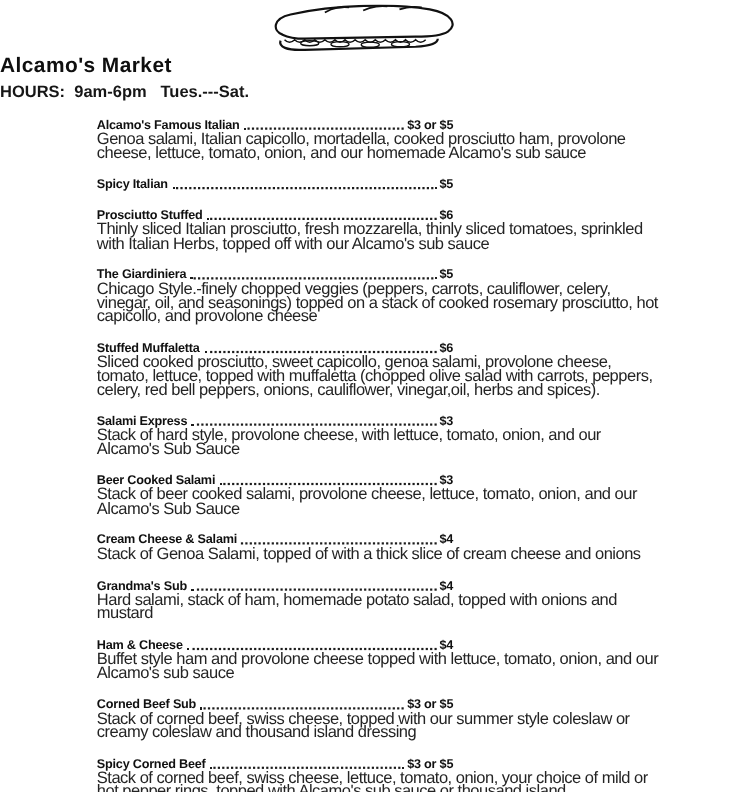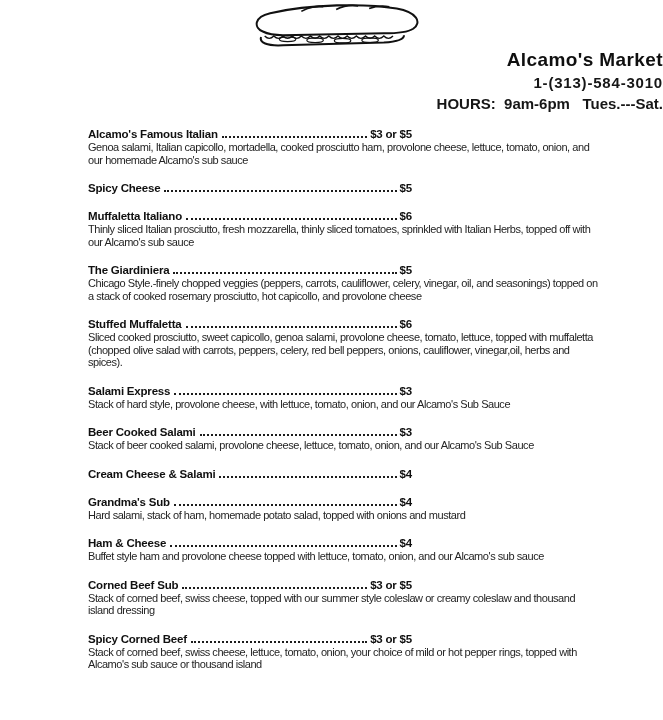--- a/index.html
+++ b/index.html
@@ -6,21 +6,21 @@
   body {
     width:663px; height:720px;
     background:#ffffff;
     color:#161616;
     font-family:"Liberation Sans", sans-serif;
     overflow:hidden;
   }
   .page { padding-top:4px; }
 
   
-  .header { text-align:right;margin-left:12px; }
+  .header { text-align:left; }
   .logo { display:block; margin:0 auto; }
   .market-name {
     font-size:19px; font-weight:bold; letter-spacing:.4px;
     margin-top:1px; color:#0f0f0f;
   }
   .phone {
     font-size:15px; font-weight:bold; letter-spacing:.8px; margin-top:3px;
   }
   .hours {
     font-size:15px; font-weight:bold; margin-top:4px; white-space:pre;
@@ -34,21 +34,21 @@
     font-weight:bold; font-size:11.5px; letter-spacing:-.2px;
     color:#101010; white-space:nowrap;
   }
   .leader {
     flex:1 1 auto; min-width:24px;
     border-bottom:2px dotted #1c1c1c;
     margin:0 3px 2px 4px;
   }
   .price { white-space:nowrap; }
   .desc {
-    font-size:11px; letter-spacing:-.45px; line-height:12.5px;
+    font-size:15px; letter-spacing:-.45px; line-height:12.5px;
     margin-top:1px; color:#242424; max-width:512px;
   }
 </style>
 </head>
 <body>
 
 <div class="page">
 
   <div class="header">
     <svg class="logo" viewBox="0 0 200 48" width="186" height="44" aria-hidden="true">
@@ -57,46 +57,45 @@
       <path d="M98,6 C106,2 116,1 122,2" fill="none" stroke="#111111" stroke-width="1.8"></path>
       <path d="M134,5 C142,2 150,2 156,3" fill="none" stroke="#111111" stroke-width="1.8"></path>
       <path d="M20,35 q5,5 10,0 q5,5 10,0 q5,5 10,0 q5,5 10,0 q5,5 10,0 q5,5 10,0 q5,5 10,0 q5,5 10,0 q5,5 10,0 q5,5 10,0 q5,5 10,0 q5,5 10,0 q5,5 10,0 q5,5 10,0" fill="none" stroke="#111111" stroke-width="1.5"></path>
       <ellipse cx="45" cy="38.5" rx="9" ry="2.5" fill="none" stroke="#111111" stroke-width="1.3"></ellipse>
       <ellipse cx="75" cy="39.5" rx="9" ry="2.5" fill="none" stroke="#111111" stroke-width="1.3"></ellipse>
       <ellipse cx="105" cy="40" rx="9" ry="2.5" fill="none" stroke="#111111" stroke-width="1.3"></ellipse>
       <ellipse cx="135" cy="39.5" rx="9" ry="2.5" fill="none" stroke="#111111" stroke-width="1.3"></ellipse>
       <path d="M16,36 C14,42 22,46 40,45 L150,42 C166,41 172,38 172,34" fill="none" stroke="#111111" stroke-width="2.2"></path>
     </svg>
     <div class="market-name">Alcamo's Market</div>
-    <div class="phone">1-(313)-584-3010</div>
     <div class="hours">HOURS:  9am-6pm   Tues.---Sat.</div>
   </div>
 
   <div class="menu">
 
     <div class="menu-item">
       <div class="title-line">
         <span>Alcamo's Famous Italian</span>
         <span class="leader"></span>
         <span class="price">$3 or $5</span>
       </div>
       <div class="desc">Genoa salami, Italian capicollo, mortadella, cooked prosciutto ham, provolone cheese, lettuce, tomato, onion, and our homemade Alcamo's sub sauce</div>
     </div>
 
     <div class="menu-item">
       <div class="title-line">
-        <span>Spicy Cheese</span>
+        <span>Spicy Italian</span>
         <span class="leader"></span>
         <span class="price">$5</span>
       </div>
     </div>
 
     <div class="menu-item">
       <div class="title-line">
-        <span>Muffaletta Italiano</span>
+        <span>Prosciutto Stuffed</span>
         <span class="leader"></span>
         <span class="price">$6</span>
       </div>
       <div class="desc">Thinly sliced Italian prosciutto, fresh mozzarella, thinly sliced tomatoes, sprinkled with Italian Herbs, topped off with our Alcamo's sub sauce</div>
     </div>
 
     <div class="menu-item">
       <div class="title-line">
         <span>The Giardiniera</span>
         <span class="leader"></span>
@@ -131,20 +130,21 @@
       </div>
       <div class="desc">Stack of beer cooked salami, provolone cheese, lettuce, tomato, onion, and our Alcamo's Sub Sauce</div>
     </div>
 
     <div class="menu-item">
       <div class="title-line">
         <span>Cream Cheese &amp; Salami</span>
         <span class="leader"></span>
         <span class="price">$4</span>
       </div>
+      <div class="desc">Stack of Genoa Salami, topped of with a thick slice of cream cheese and onions</div>
     </div>
 
     <div class="menu-item">
       <div class="title-line">
         <span>Grandma's Sub</span>
         <span class="leader"></span>
         <span class="price">$4</span>
       </div>
       <div class="desc">Hard salami, stack of ham, homemade potato salad, topped with onions and mustard</div>
     </div>

